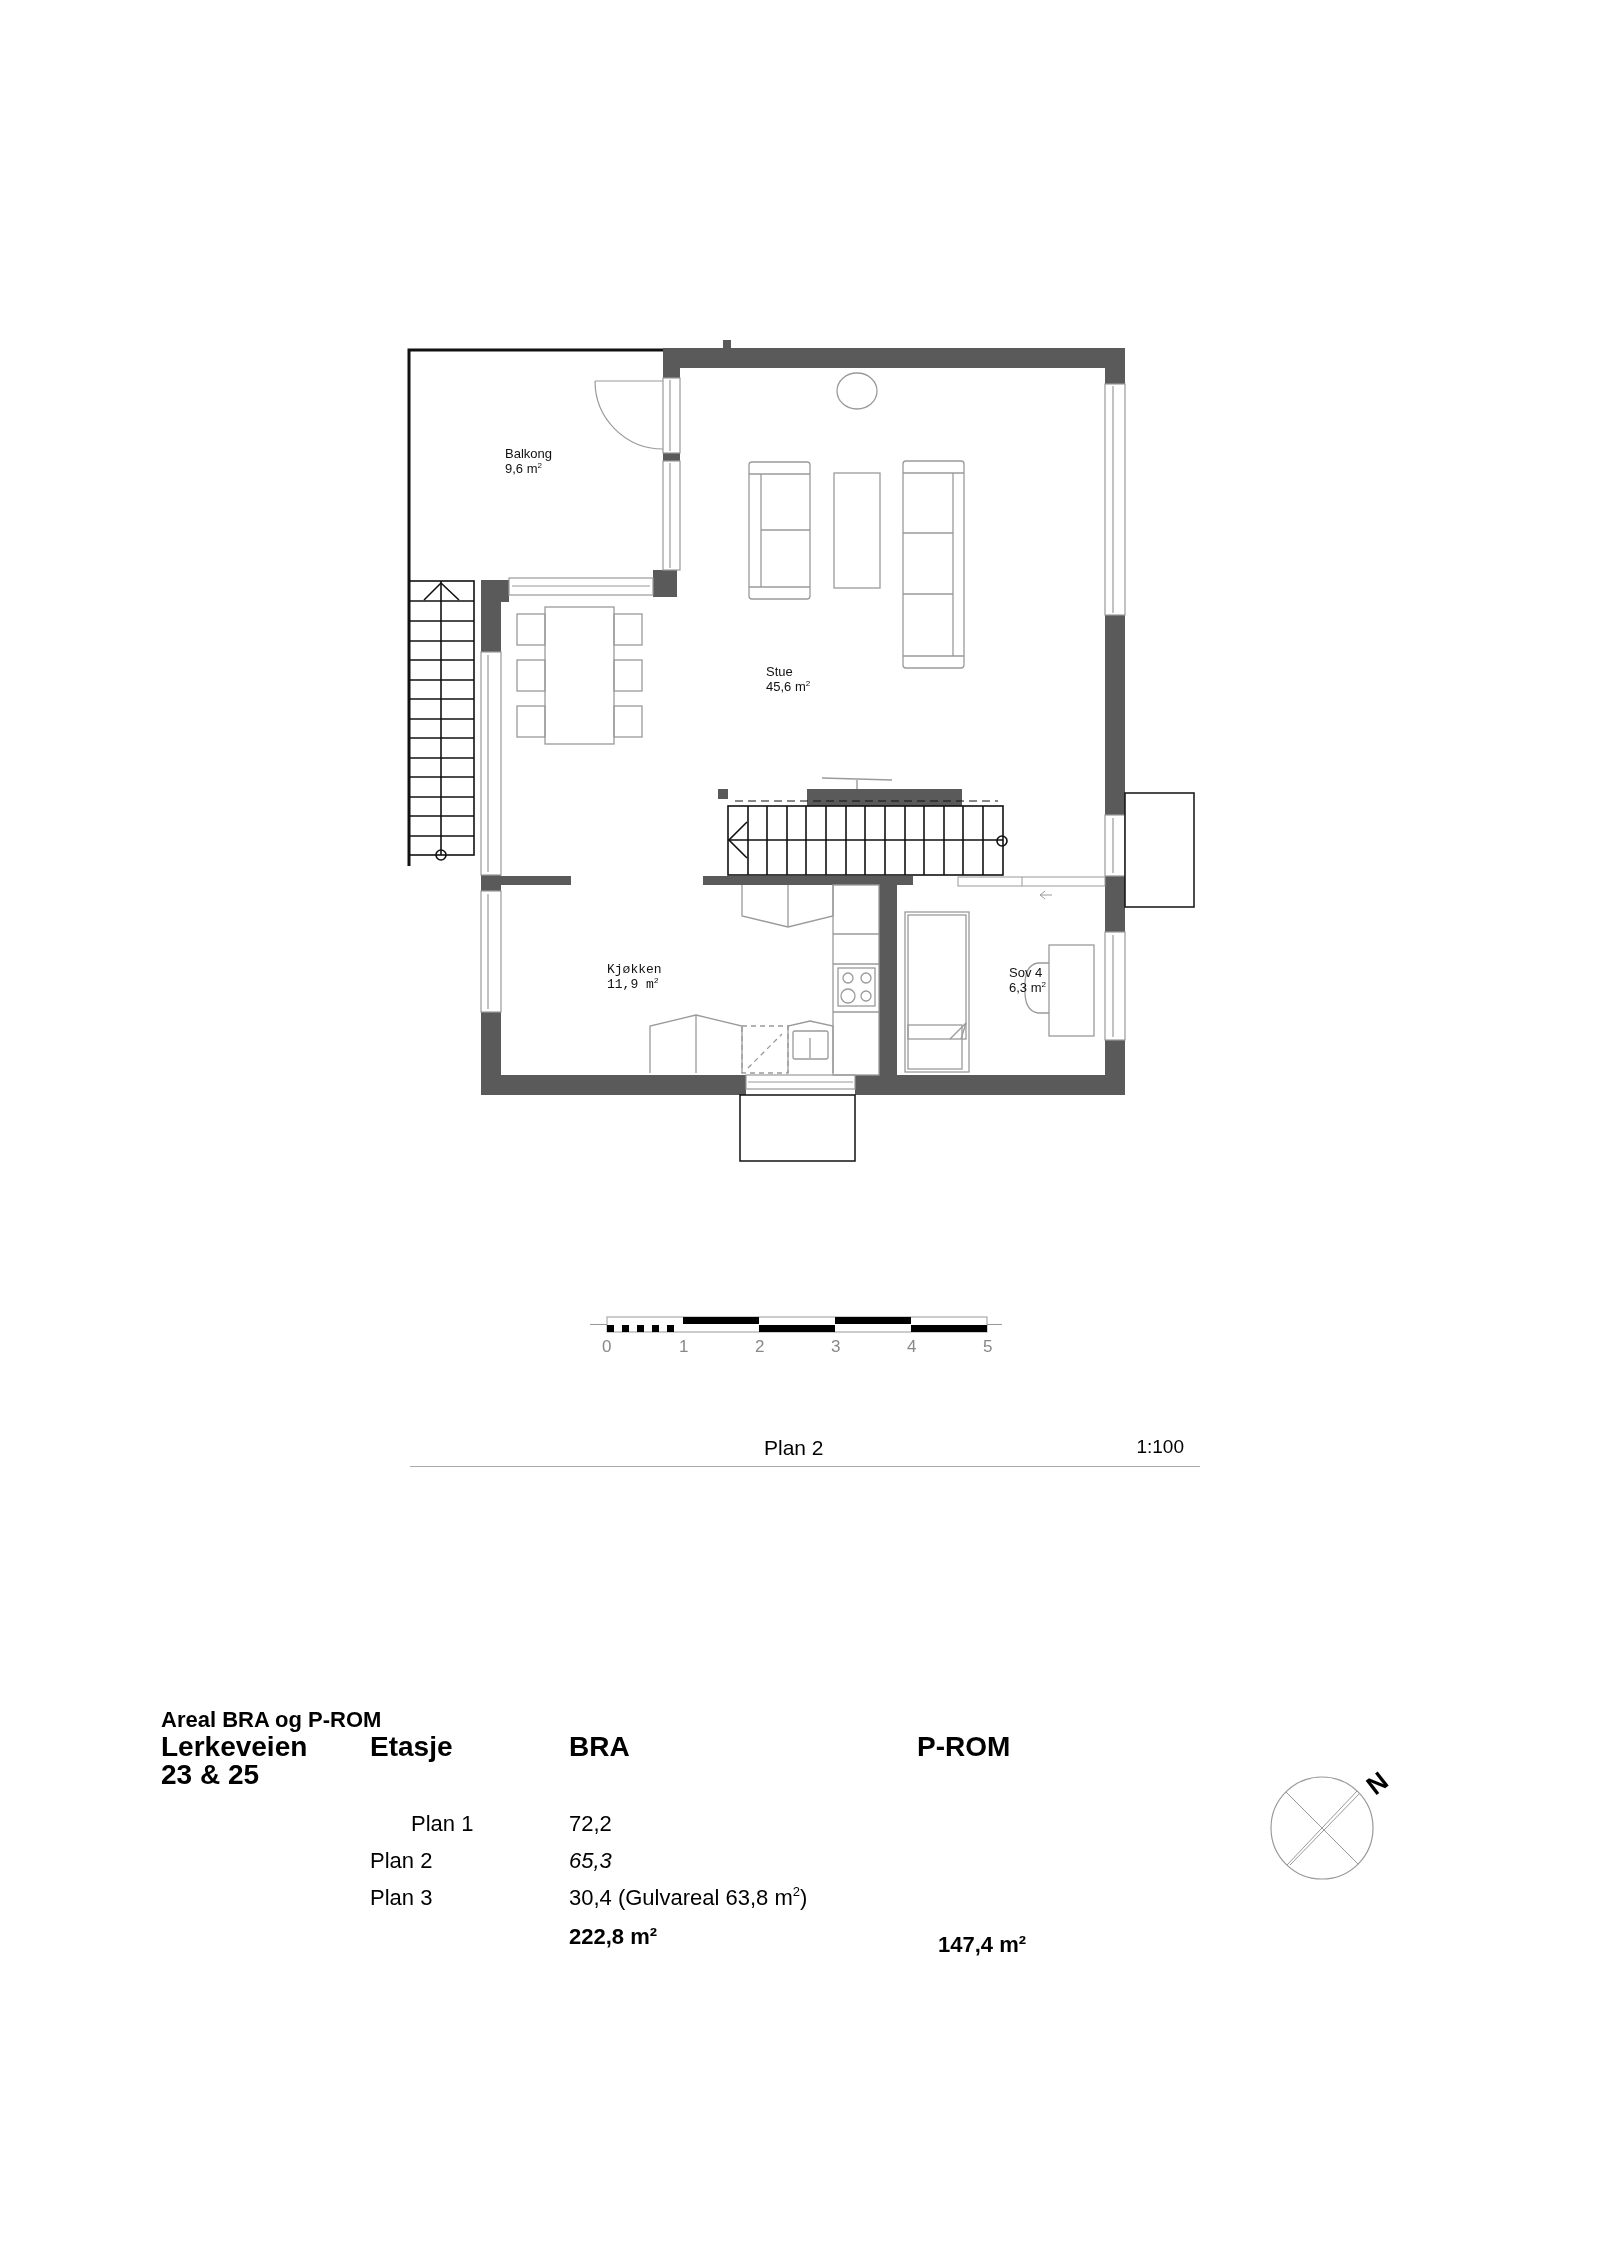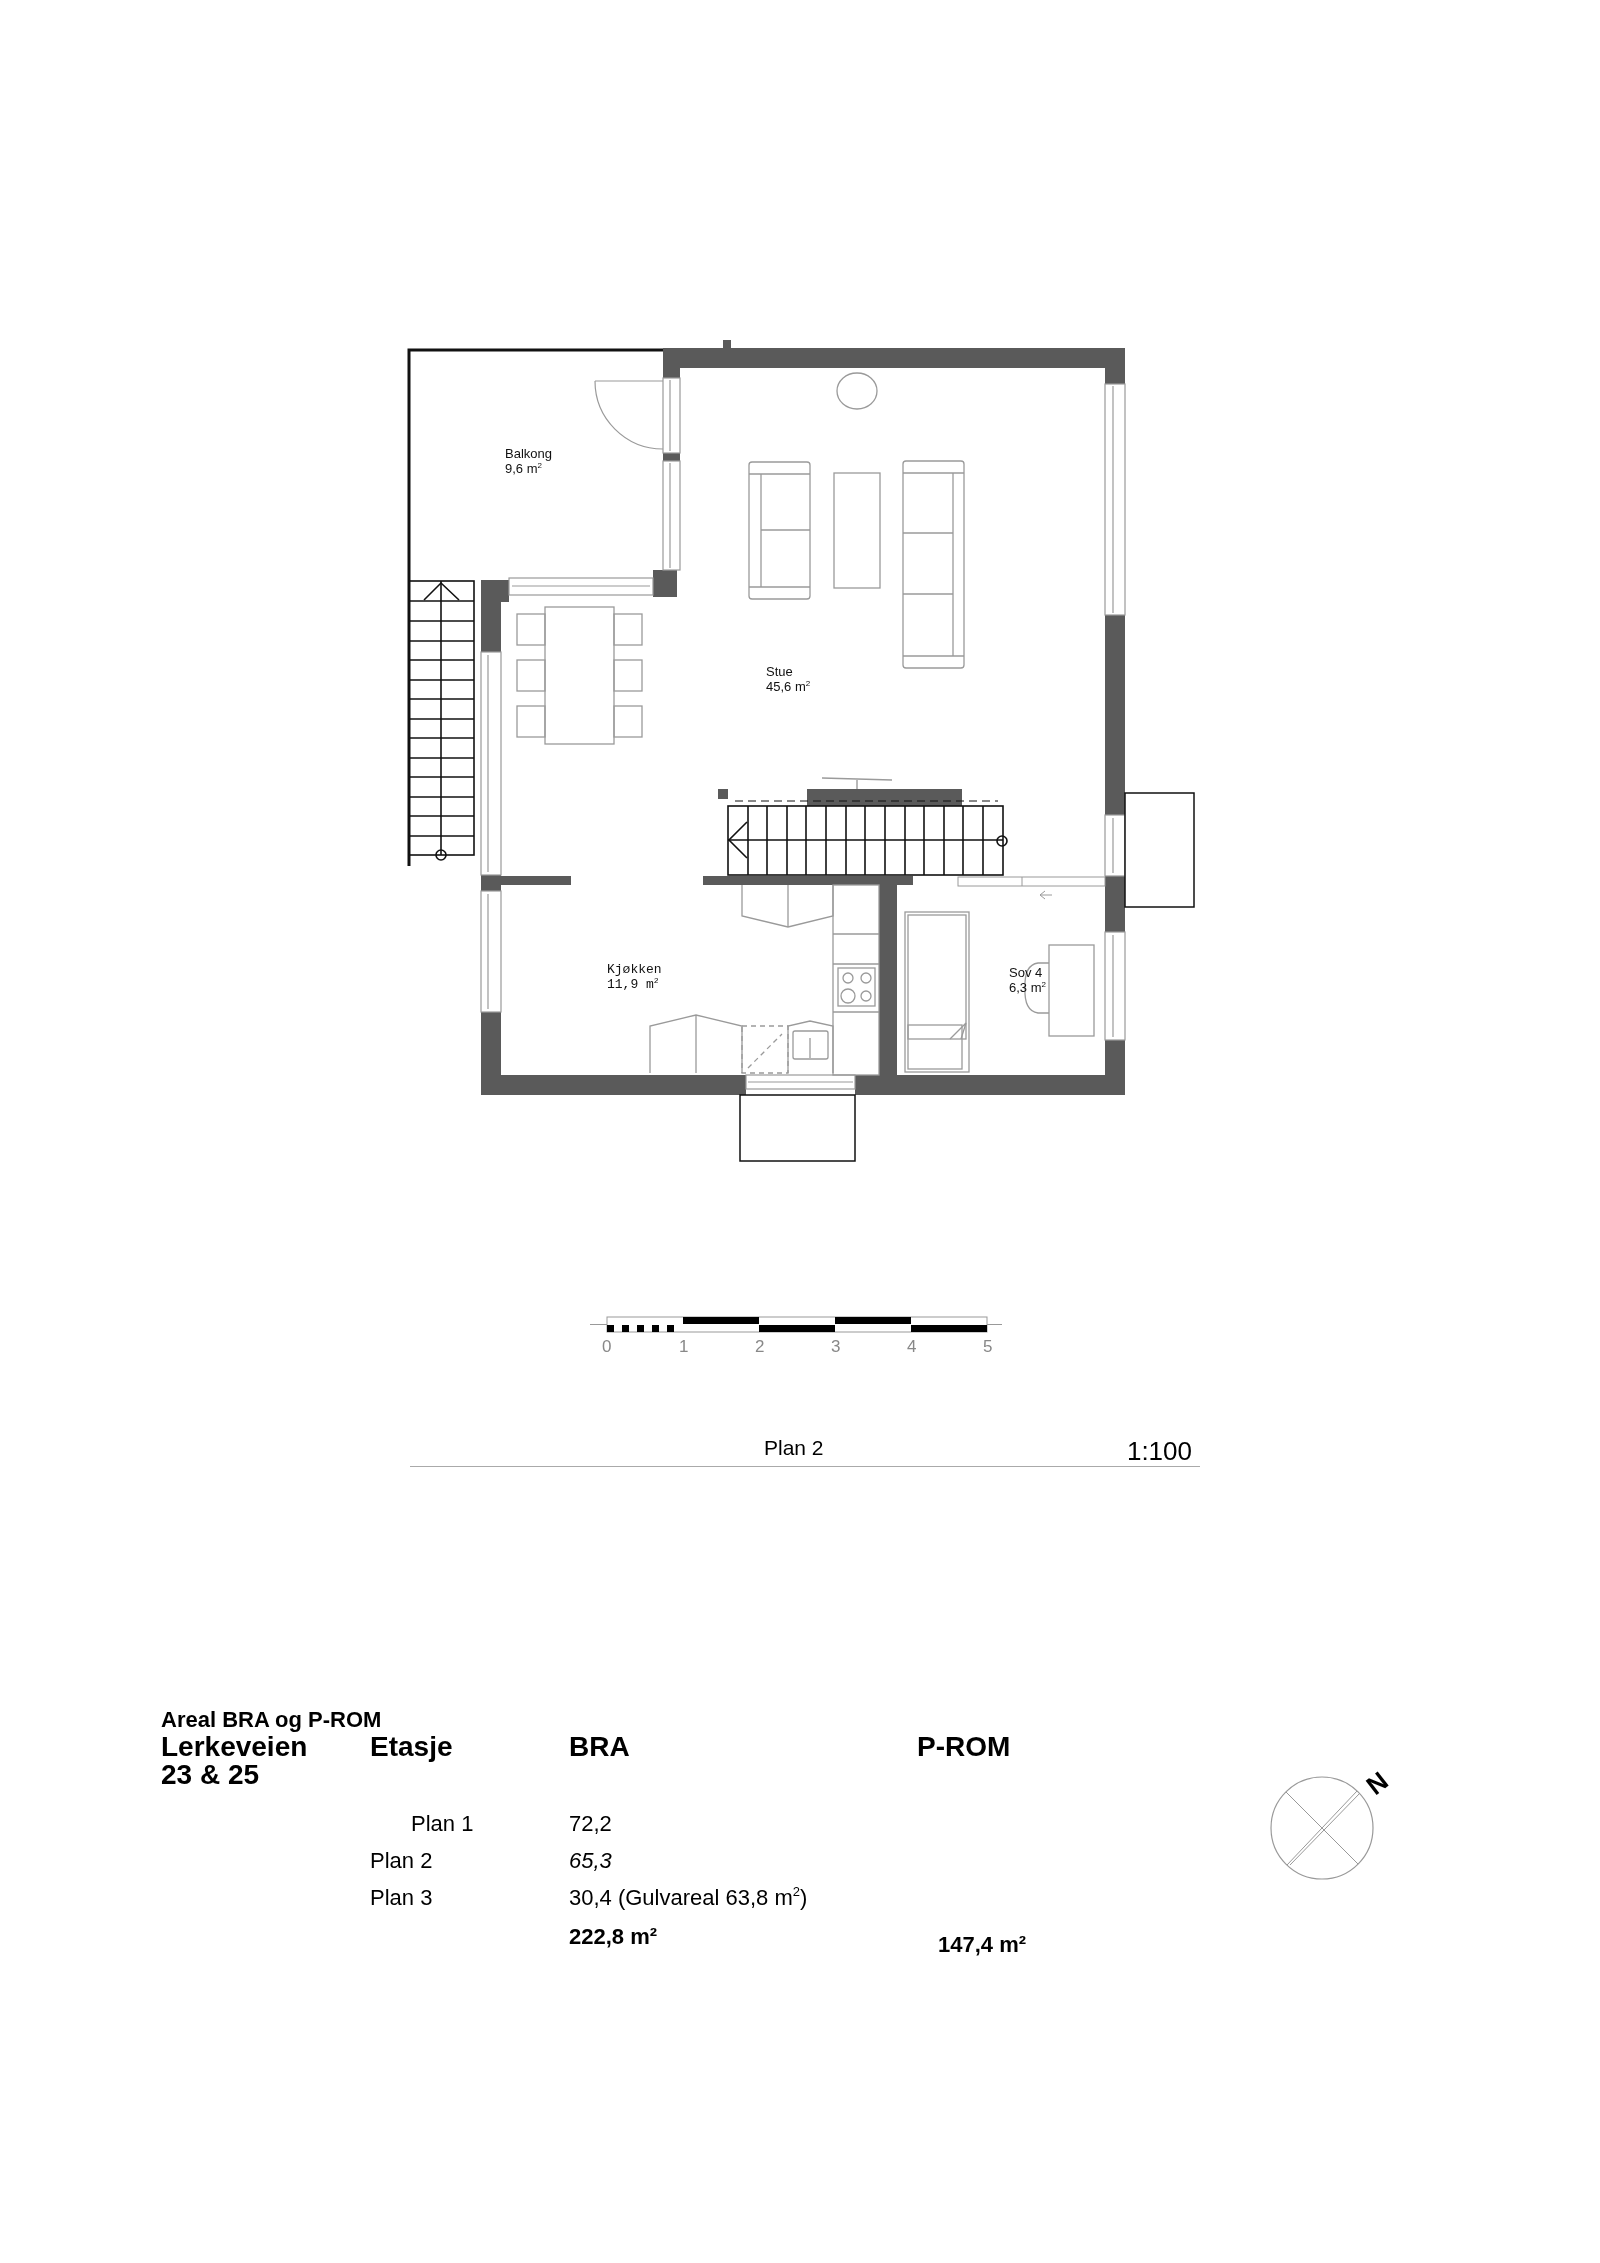--- a/index.html
+++ b/index.html
@@ -5,21 +5,21 @@
   html, body { margin: 0; padding: 0; background: #ffffff; }
   body { width: 1600px; height: 2263px; position: relative; overflow: hidden;
          font-family: "Liberation Sans", sans-serif; color: #000; }
   .abs { position: absolute; }
   .room-label { position: absolute; font-size: 13px; line-height: 15px; color: #111; }
   .room-label sup { font-size: 8px; vertical-align: 5px; line-height: 0; }
   .scale-num { position: absolute; font-size: 17px; color: #888; top: 1337px; }
   .title-row { position: absolute; left: 410px; top: 1436px; width: 790px; height: 30px;
                border-bottom: 1.5px solid #aaa; }
   .plan-title { position: absolute; left: 354px; top: 0px; font-size: 21px; }
-  .plan-scale { position: absolute; right: 8px; top: 0px; font-size: 26px; }
+  .plan-scale { position: absolute; right: 16px; top: 0px; font-size: 19px; }
   .area-heading { position: absolute; left: 161px; top: 1671px; font-size: 22px; font-weight: bold; margin-top: 36px; }
   .col-h { position: absolute; font-size: 28px; font-weight: bold; line-height: 28px; }
   .cell { position: absolute; font-size: 22px; line-height: 28px; }
   .cell sup { font-size: 13px; vertical-align: 9px; line-height: 0; }
   .bold { font-weight: bold; }
   .north { position: absolute; left: 1368px; top: 1768px; font-size: 26px; font-weight: bold;
            transform: rotate(-38deg); }
 </style>
 </head>
 <body>

